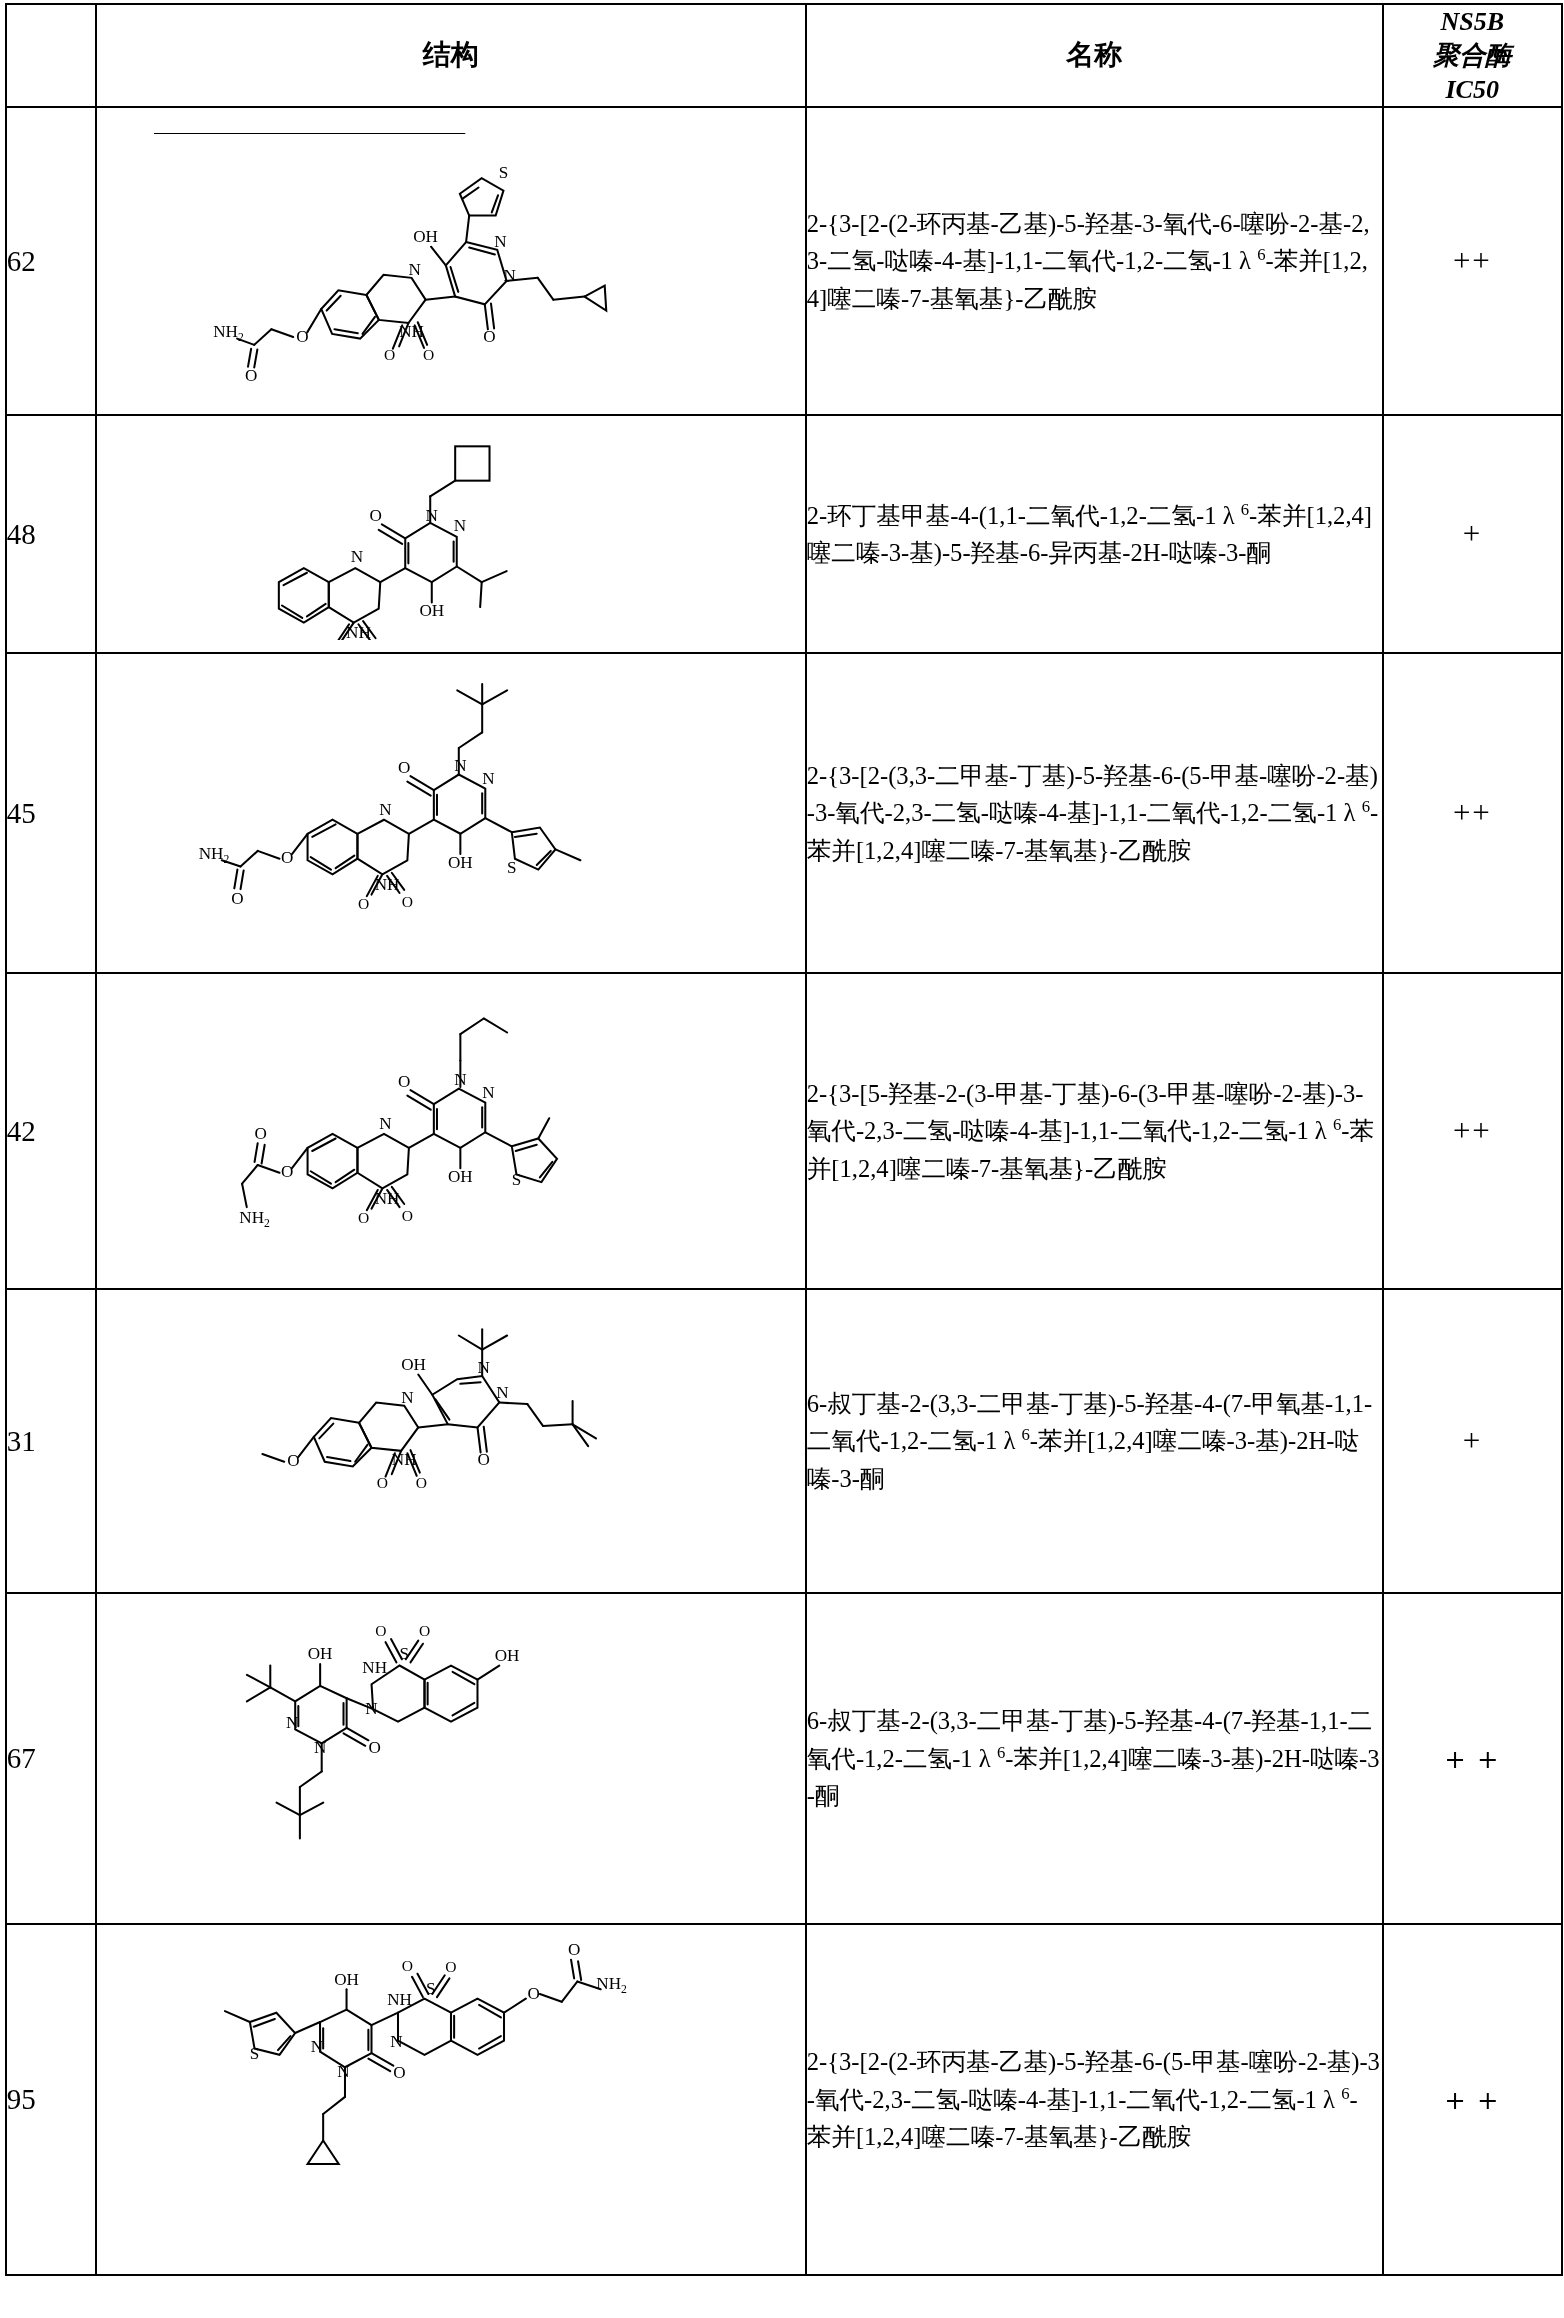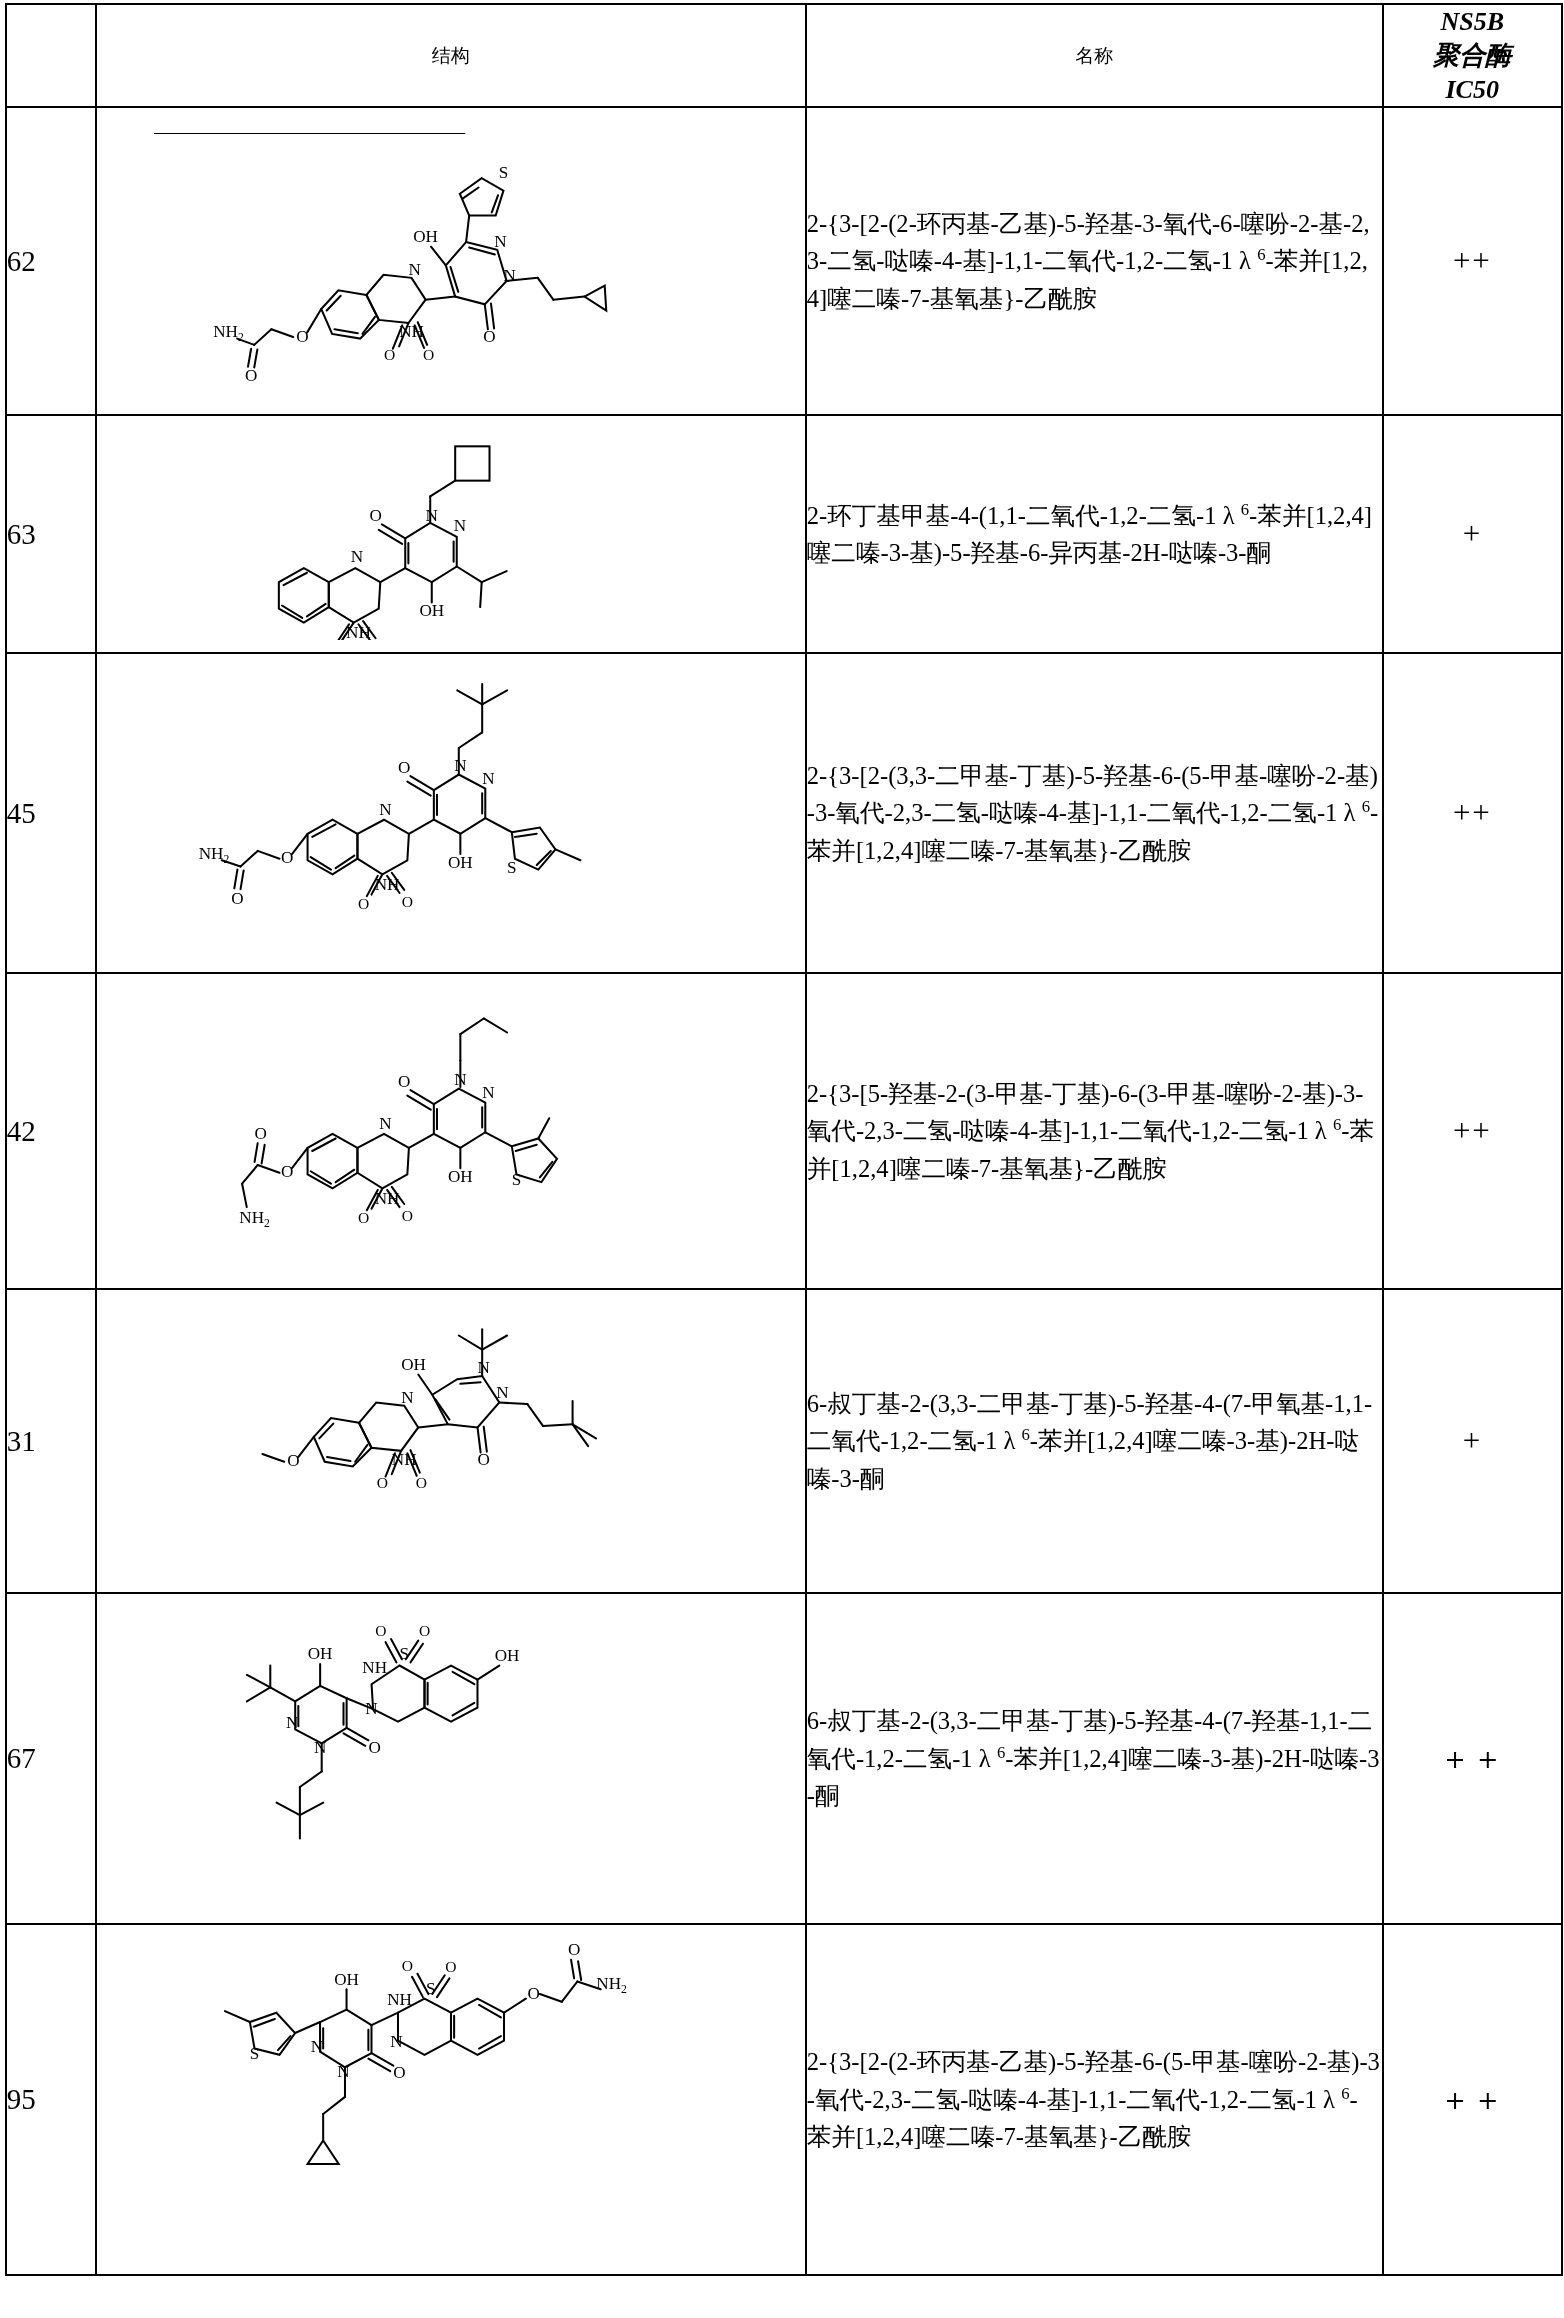--- a/index.html
+++ b/index.html
@@ -27,22 +27,22 @@
     border: 2.3px solid #000000;
     vertical-align: middle;
     padding: 0;
   }
   col.c-num { width: 90px; }
   col.c-struct { width: 710px; }
   col.c-name { width: 577px; }
   col.c-ic { width: 179px; }
 
   thead th {
-    font-weight: normal;
-    font-size: 19px;
+    font-weight: bold;
+    font-size: 28px;
     text-align: center;
     line-height: 1.32;
     padding: 9.4px 3.1px 11px 3.1px;
   }
   thead th.head-ic {
     font-weight: bold;
     font-size: 26px;
     line-height: 1.3;
     font-style: italic;
   }
@@ -168,21 +168,21 @@
                 <text x="124" y="318">O</text>
               </g>
             </svg>
           </div>
         </td>
         <td class="name">2-{3-[2-(2-环丙基-乙基)-5-羟基-3-氧代-6-噻吩-2-基-2,3-二氢-哒嗪-4-基]-1,1-二氧代-1,2-二氢-1 λ <sup>6</sup>-苯并[1,2,4]噻二嗪-7-基氧基}-乙酰胺</td>
         <td class="ic">++</td>
       </tr>
 
       <tr style="height:238px;">
-        <td class="num">63</td>
+        <td class="num">48</td>
         <td class="struct">
           <div class="struct-wrap">
             <svg class="mol" width="593" height="211" viewBox="0 0 760 270">
               <g stroke="#000" stroke-width="2.6" fill="none" stroke-linecap="round">
 
                 <rect x="386" y="22" width="44" height="44"></rect>
                 <line x1="386" y1="66" x2="354" y2="86"></line>
                 <line x1="354" y1="86" x2="354" y2="120"></line>
 
                 <polygon points="322,140 354,120 388,138 388,176 356,196 322,178"></polygon>

